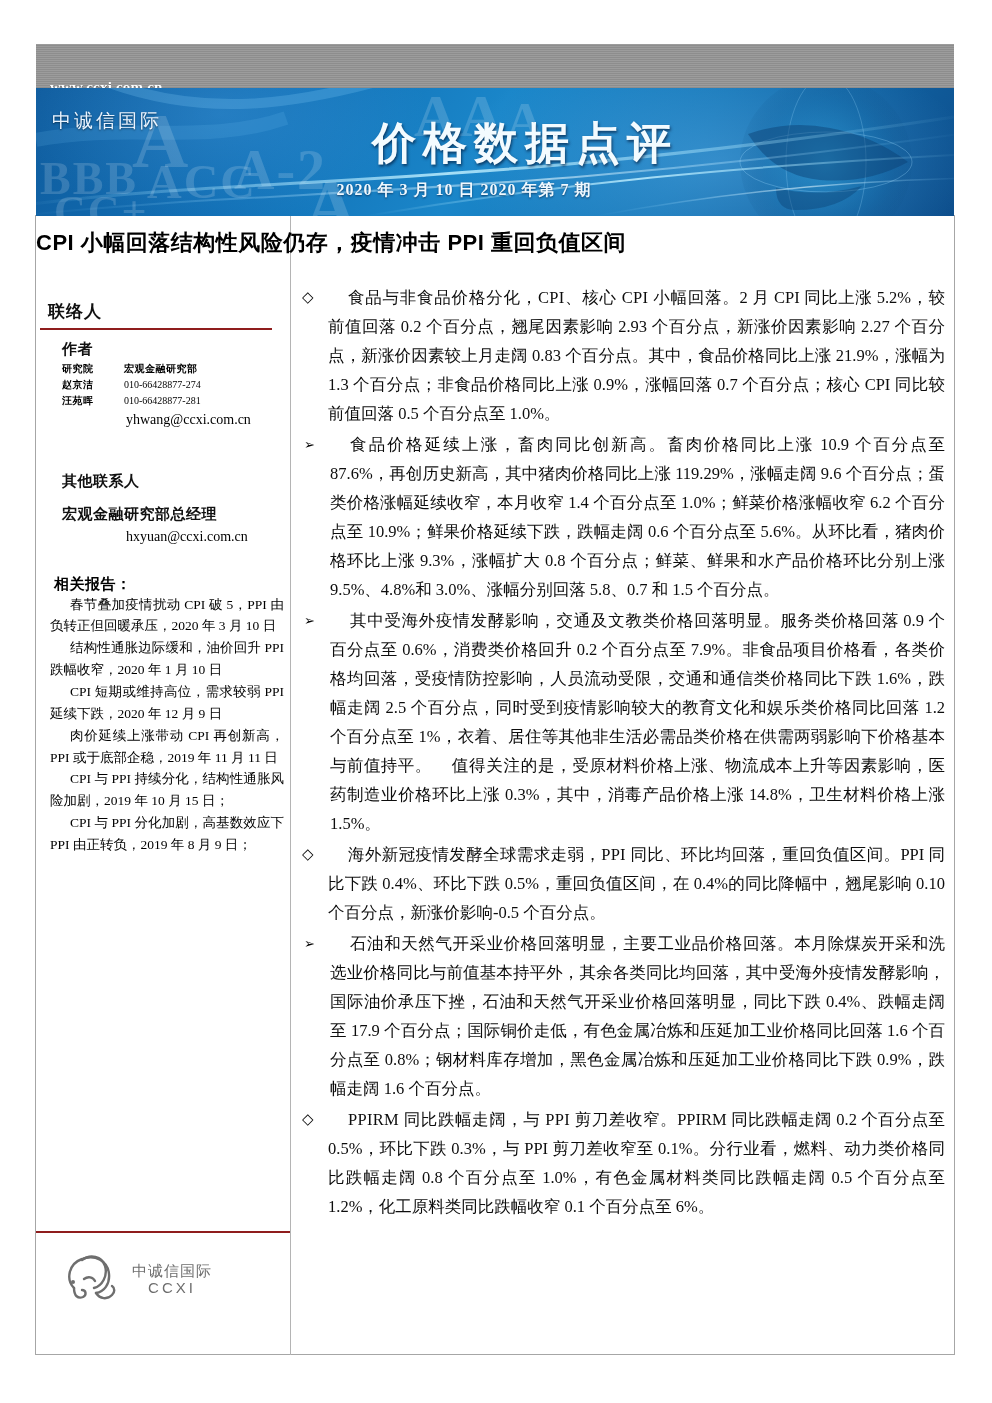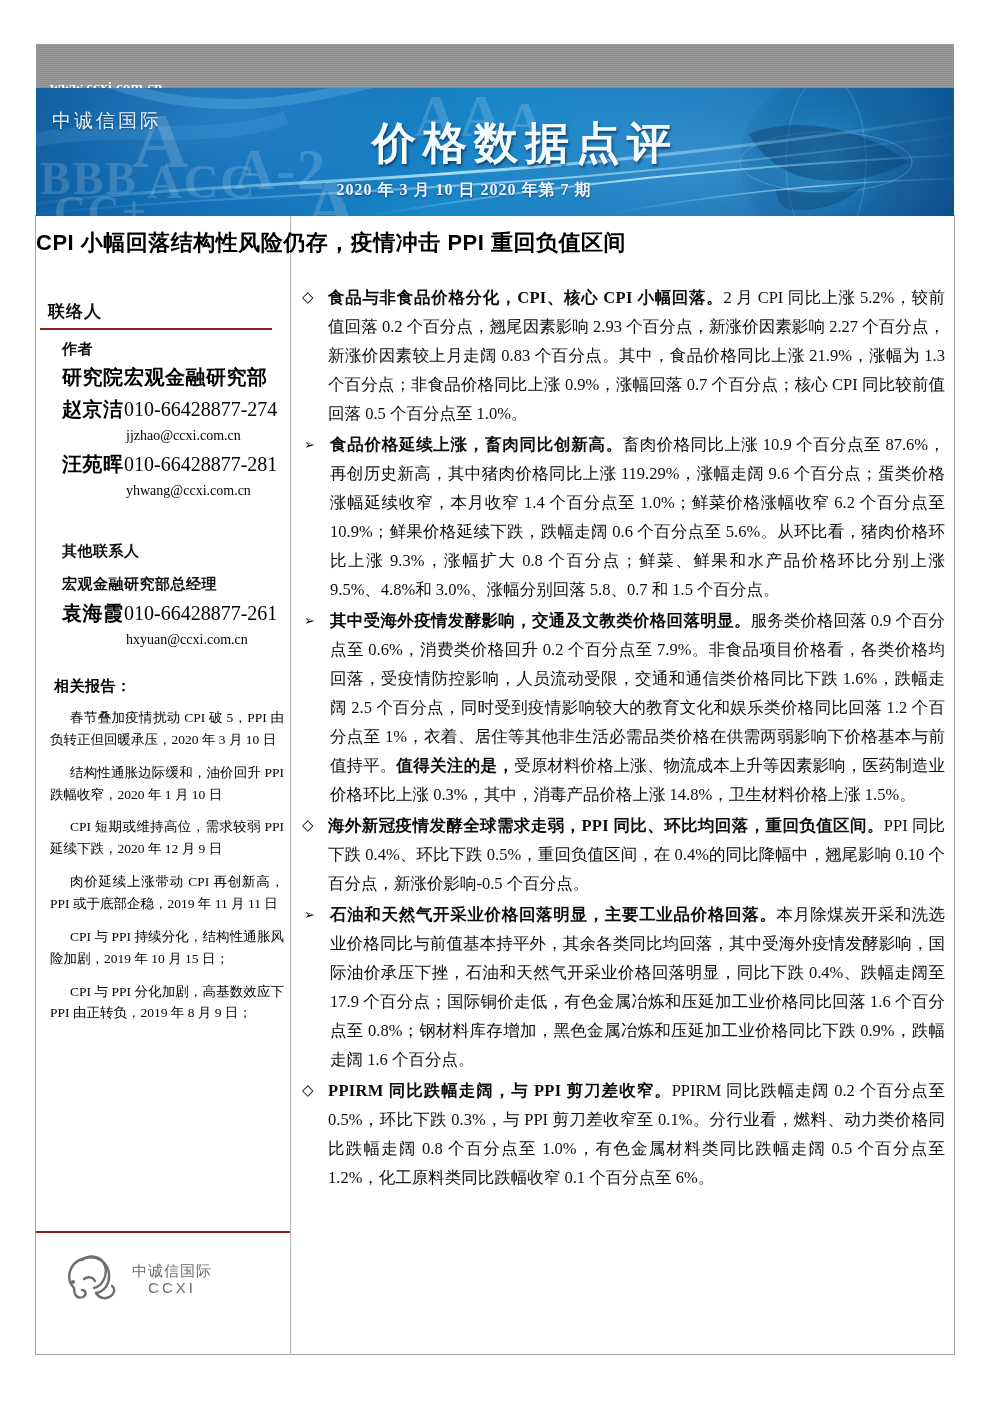--- a/index.html
+++ b/index.html
@@ -186,21 +186,21 @@
     font-size: 15px;
     font-weight: bold;
     color: #111;
     font-family: "Liberation Serif", serif;
     padding-left: 22px;
     letter-spacing: .5px;
     line-height: 1.55;
   }
   .side-row {
     display: flex;
-    font-size: 20px;
+    font-size: 10px;
     line-height: 1.6;
     padding-left: 22px;
     font-family: "Liberation Serif", serif;
   }
   .side-row .nm {
     font-weight: bold;
     white-space: nowrap;
     min-width: 62px;
     letter-spacing: .5px;
   }
@@ -223,21 +223,21 @@
     letter-spacing: .5px;
   }
   .rep-item {
     font-size: 13.5px;
     line-height: 1.62;
     padding-left: 10px;
     padding-right: 6px;
     text-indent: 20px;
     text-align: justify;
     font-family: "Liberation Serif", serif;
-    margin-top: 11px;
+    margin-top: 0;
   }
 
   
   #side-bottom-rule {
     position: absolute;
     left: 36px;
     top: 1231px;
     width: 254px;
     height: 2px;
     background: #8f1d1d;
@@ -287,22 +287,23 @@
   .para {
     flex: 1;
     font-size: 16.5px;
     line-height: 29px;
     color: #0d0d0d;
     text-align: justify;
     text-justify: inter-ideograph;
     font-family: "Liberation Serif", "DejaVu Serif", serif;
   }
   .para b, .lead {
-    font-weight: bold;
+    font-weight: normal;
     letter-spacing: .3px;
+    margin-left: 20px;
   }
 </style>
 </head>
 <body>
 
 <div id="page">
 
   <div id="masthead">
 
     <div id="url-bar">
@@ -375,38 +376,33 @@
 
     <div class="side-row">
       <span class="nm">研究院</span>
       <span class="nm">宏观金融研究部</span>
     </div>
 
     <div class="side-row">
       <span class="nm">赵京洁</span>
       <span class="ph">010-66428877-274</span>
     </div>
-    <div class="side-mail">jjzhao@ccxi.com.cn</div>
 
     <div class="side-row">
       <span class="nm">汪苑晖</span>
       <span class="ph">010-66428877-281</span>
     </div>
     <div class="side-mail">yhwang@ccxi.com.cn</div>
 
     <div class="gap-l"></div>
 
     <div class="side-sub">其他联系人</div>
     <div class="gap-s"></div>
     <div class="side-sub">宏观金融研究部总经理</div>
 
-    <div class="side-row">
-      <span class="nm">袁海霞</span>
-      <span class="ph">010-66428877-261</span>
-    </div>
     <div class="side-mail">hxyuan@ccxi.com.cn</div>
 
     <div class="gap-m"></div>
 
     <div class="rep-head">相关报告：</div>
 
     <div class="rep-item">春节叠加疫情扰动 CPI 破 5，PPI 由负转正但回暖承压，2020 年 3 月 10 日</div>
     <div class="rep-item">结构性通胀边际缓和，油价回升 PPI 跌幅收窄，2020 年 1 月 10 日</div>
     <div class="rep-item">CPI 短期或维持高位，需求较弱 PPI 延续下跌，2020 年 12 月 9 日</div>
     <div class="rep-item">肉价延续上涨带动 CPI 再创新高，PPI 或于底部企稳，2019 年 11 月 11 日</div>

